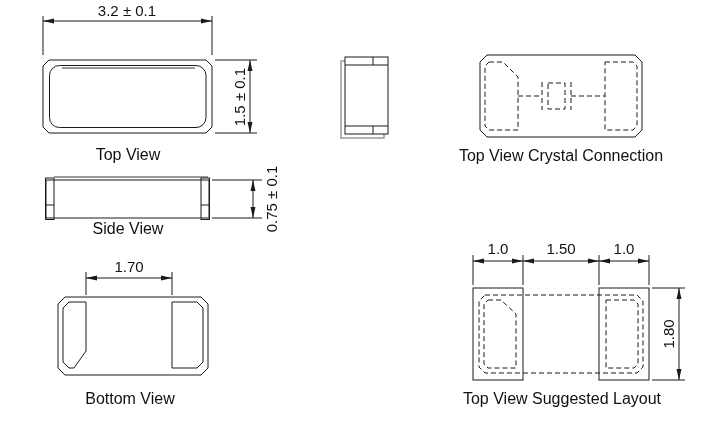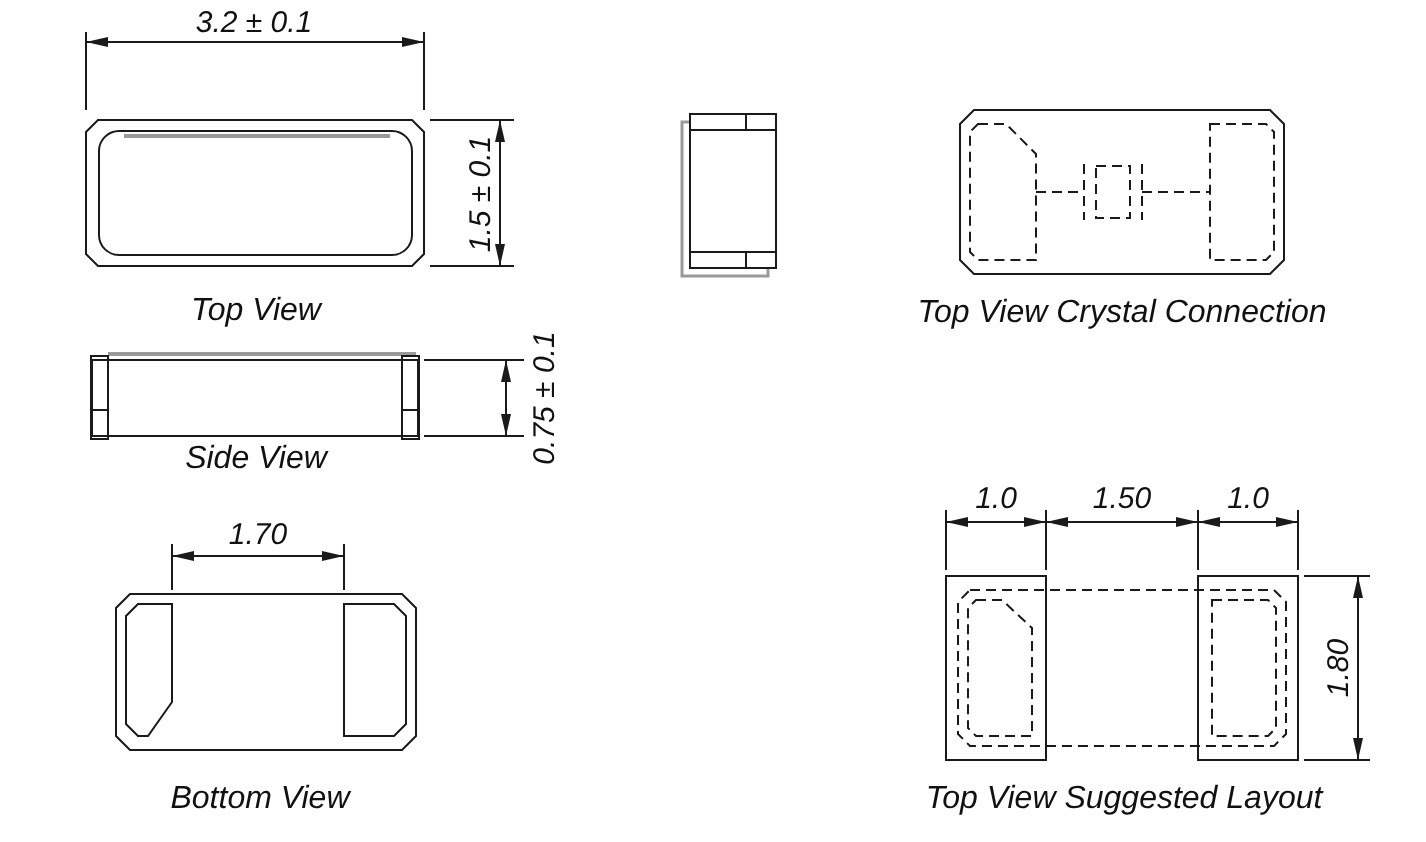--- a/index.html
+++ b/index.html
@@ -1,17 +1,17 @@
 <!DOCTYPE html>
 <html><head>
 <meta charset="utf-8">
 <style>
   html,body{margin:0;padding:0;background:#fff;}
   .stage{position:relative;width:700px;height:421px;background:#c2410c;overflow:hidden;
-         font-family:"Liberation Sans",sans-serif;font-style:italic;}
+         font-family:"Liberation Sans",sans-serif;}
   svg{display:block;}
   .ln{stroke:#1a1a1a;stroke-width:1;fill:none;}
   .fillw{fill:#ffffff;}
   .dash{stroke:#1a1a1a;stroke-width:1;fill:none;stroke-dasharray:5,3;}
   .shadow{stroke:#9a9a9a;stroke-width:1.5;fill:none;}
   .lid{stroke:#9a9a9a;stroke-width:2;}
   .dimline{stroke:#1a1a1a;stroke-width:1;fill:none;}
   text.dim{font-size:15px;fill:#111;}
   text.lbl{font-size:16px;fill:#111;}
 </style>

